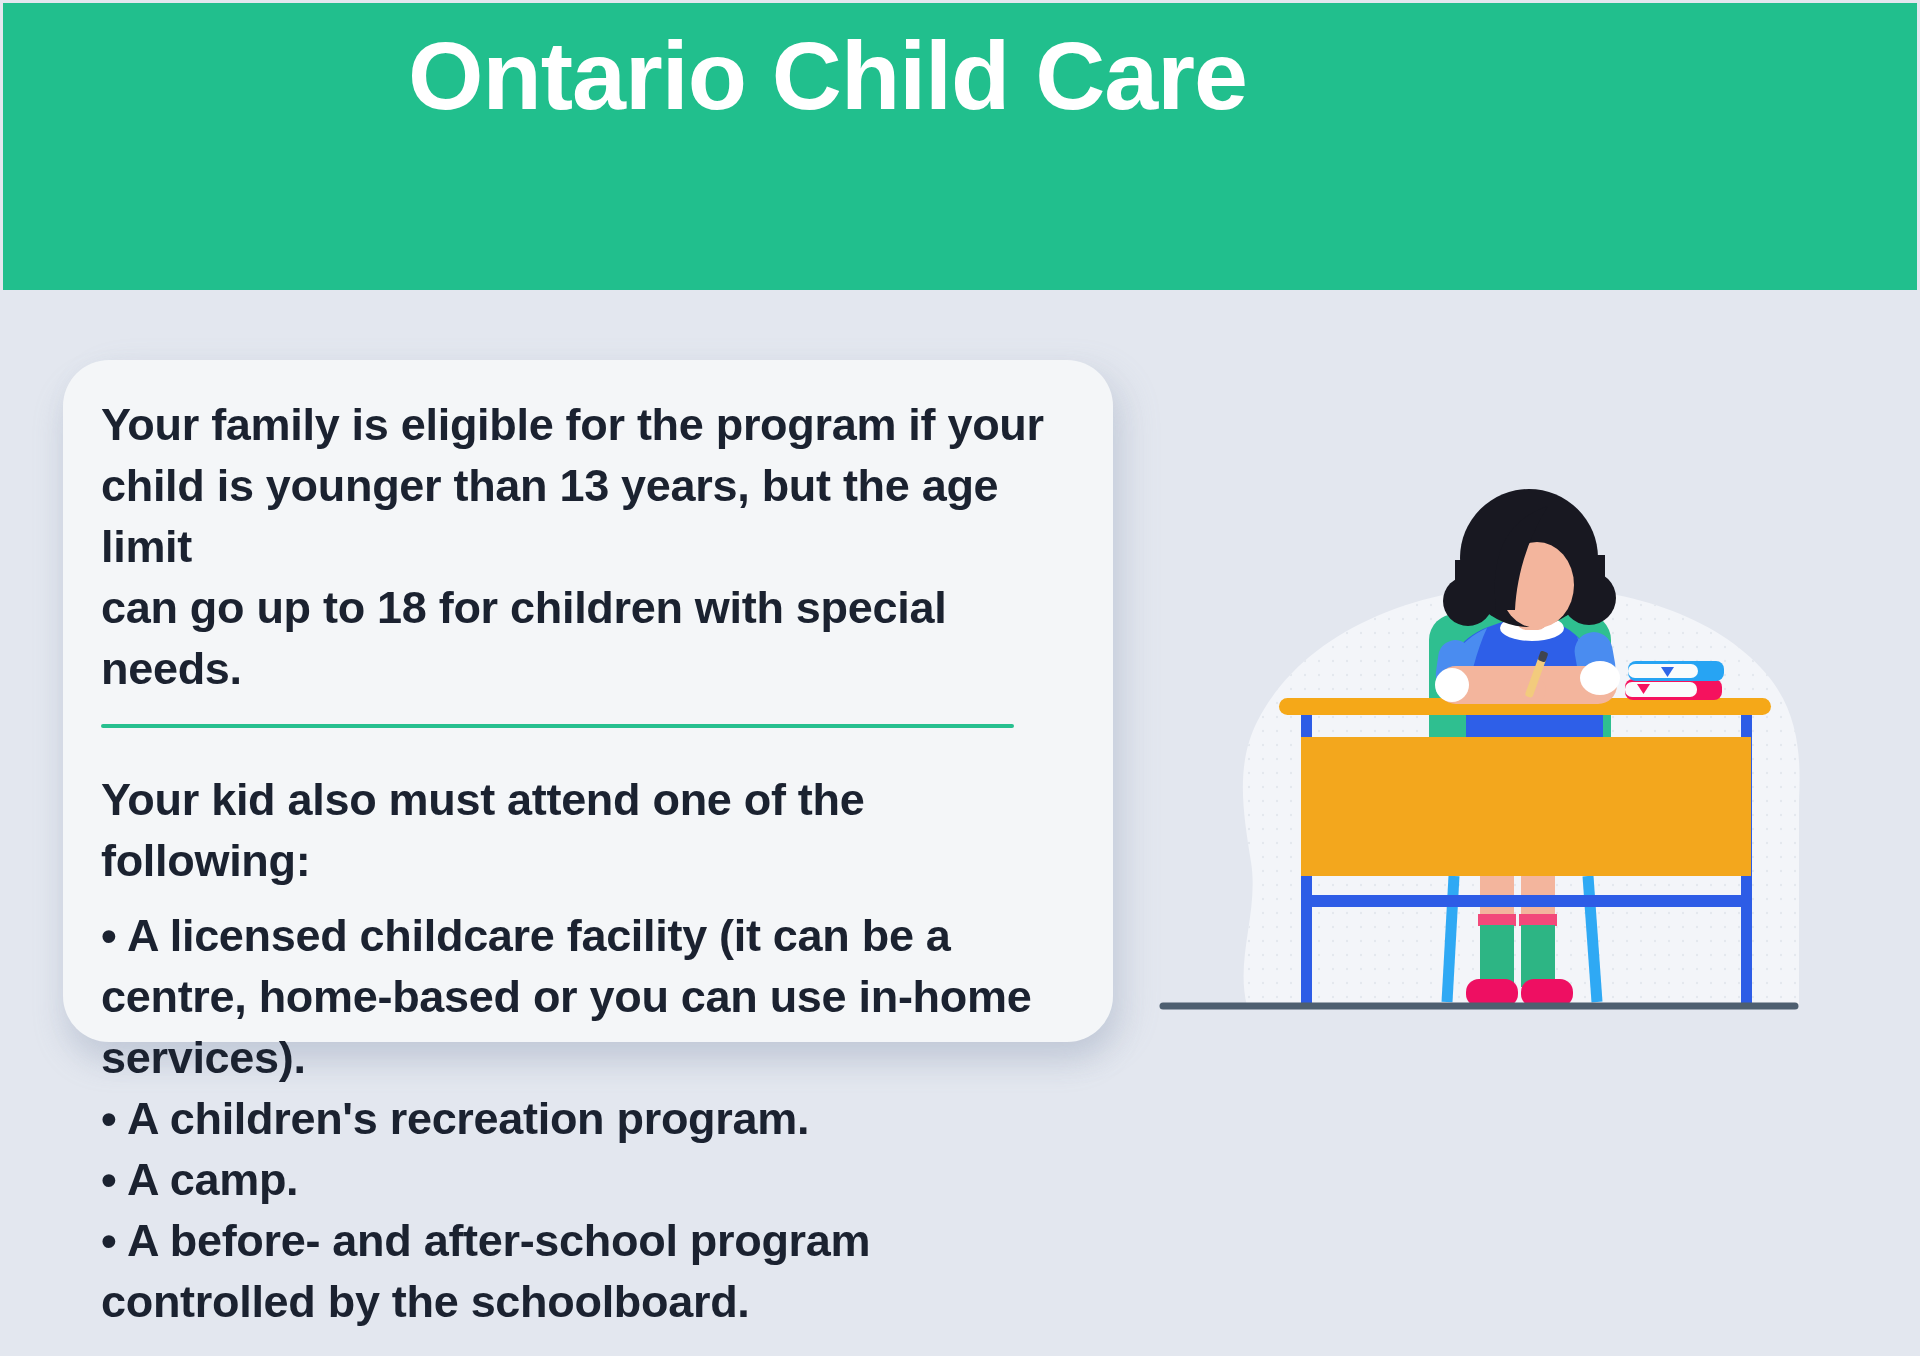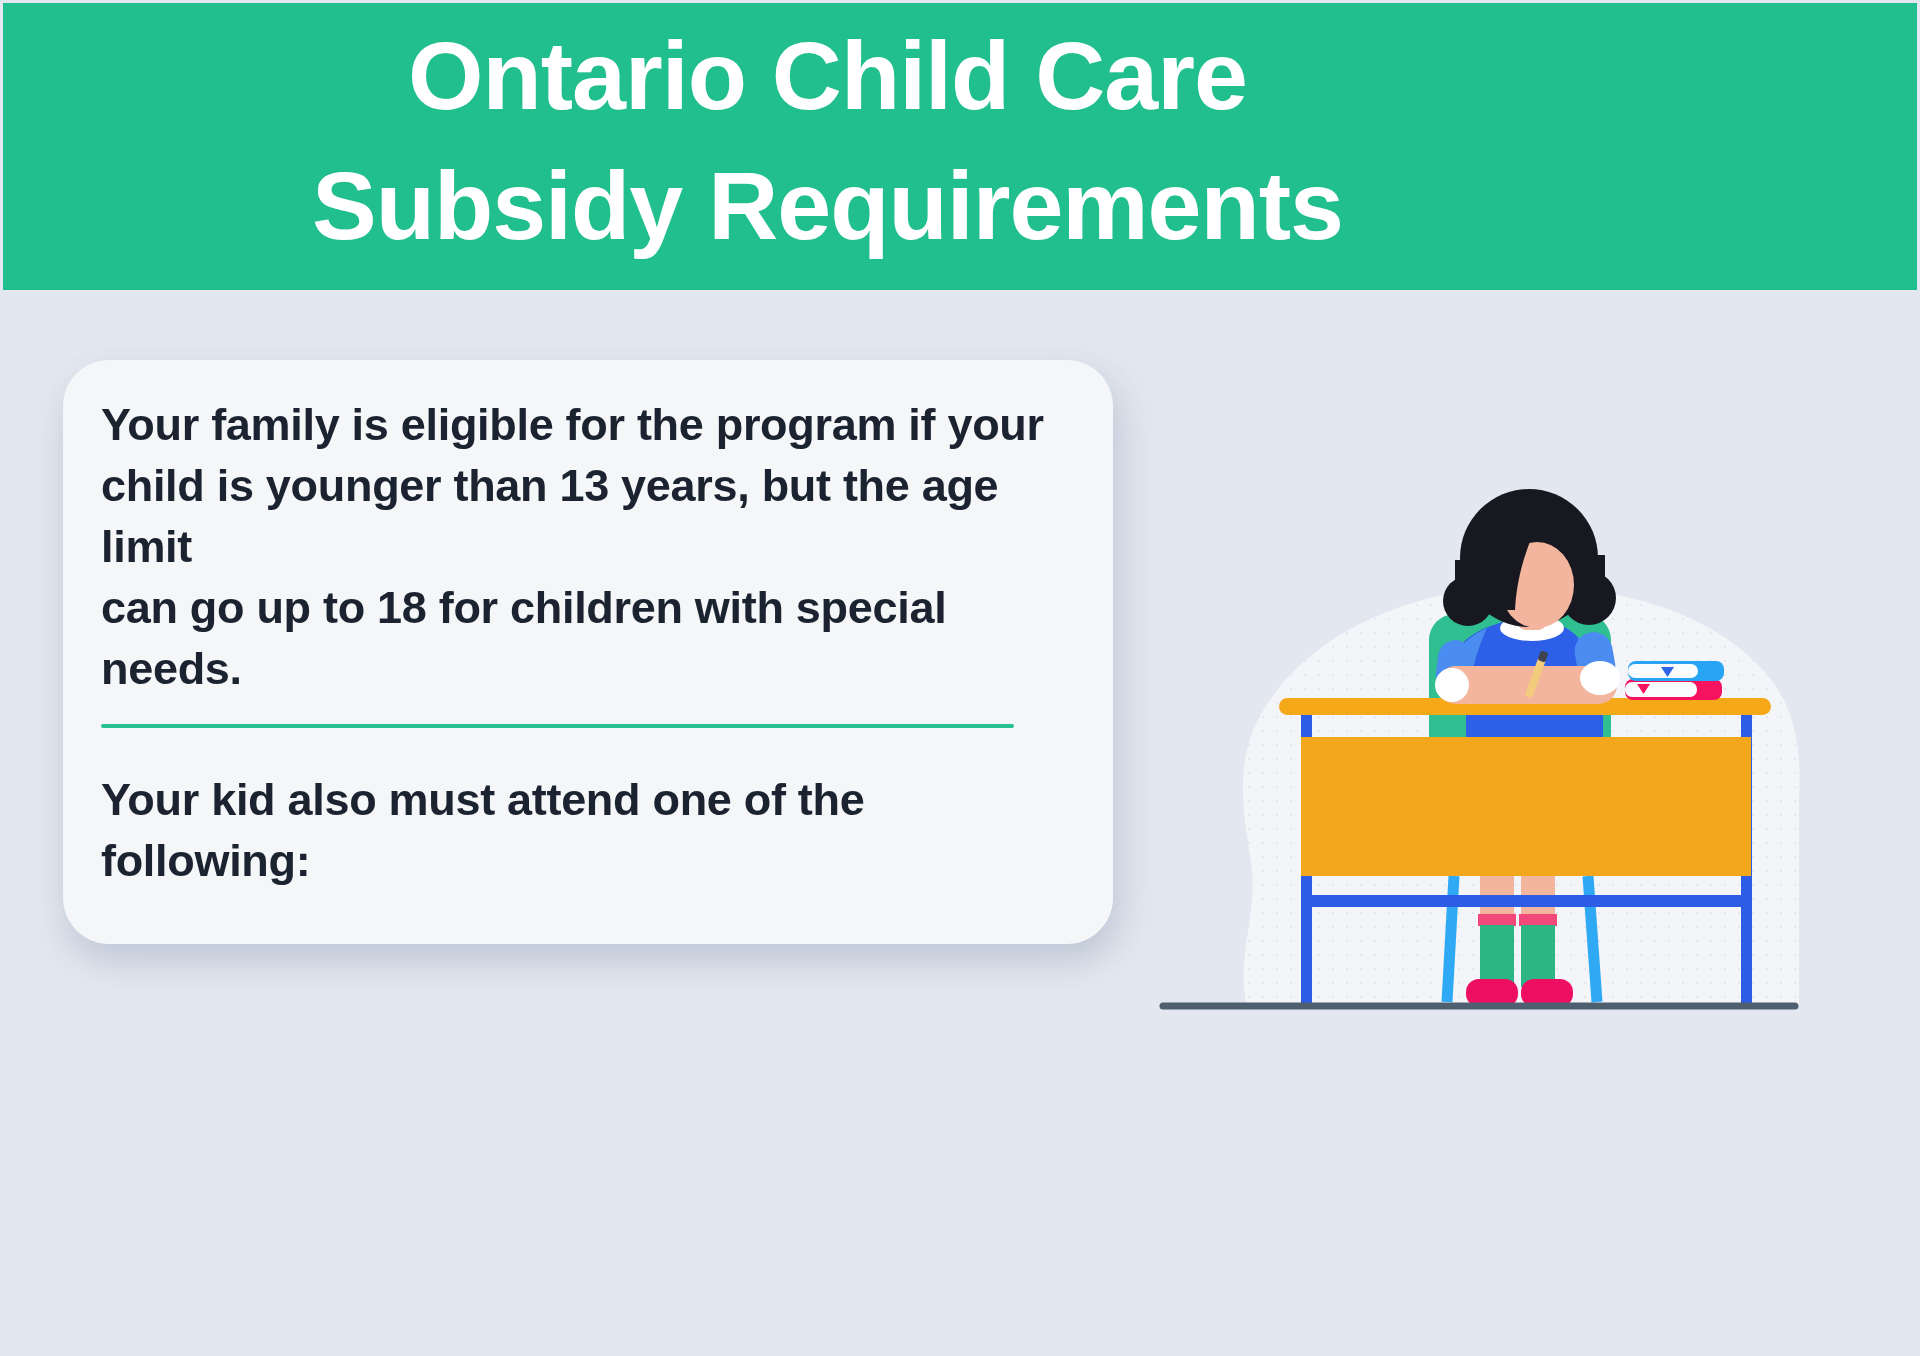--- a/index.html
+++ b/index.html
@@ -22,21 +22,21 @@
     font-weight:700;
     font-size:97px;
     line-height:130px;
     letter-spacing:-1px;
     white-space:pre;
     text-align:center;
   }
   .header{padding-top:8px;}
   
   .card{
-    position:absolute;left:63px;top:360px;width:1050px;height:584px;
+    position:absolute;left:63px;top:360px;width:1050px;height:682px;
     background:#f4f6f8;border-radius:46px;
     box-shadow:0 20px 30px rgba(140,155,180,0.28), 16px 10px 34px rgba(140,155,180,0.16);
     box-sizing:border-box;
     padding:34px 38px 0 38px;
   }
   .card-text{
     color:#1b2230;
     font-weight:700;
     font-size:45px;
     line-height:61px;
@@ -57,21 +57,20 @@
   }
   svg{position:absolute;inset:0;}
 </style>
 </head>
 <body style="background: rgb(227, 231, 239);">
 
 <div class="canvas">
 
   <div class="header" style="background: rgb(33, 191, 141);">
     <div class="line">Ontario Child Care</div>
-    <div class="line">Subsidy Requirements</div>
   </div>
 
   <svg width="1920" height="1356" viewBox="0 0 1920 1356">
     <defs>
       <pattern id="dots" width="14" height="14" patternUnits="userSpaceOnUse">
         <circle cx="3" cy="3" r="1.2" fill="#E4E8EE"></circle>
       </pattern>
     </defs>
 
     <path d="M 1247,1006 C 1235,958 1259,912 1251,862 C 1243,812 1235,764 1258,720
@@ -138,16 +137,25 @@
 
     <line x1="1163" y1="1006" x2="1795" y2="1006" stroke-width="7" stroke-linecap="round" stroke="#4E5F70"></line>
   </svg>
 
   <div class="card">
     <div class="card-text" style="color: rgb(27, 34, 48);">Your family is eligible for the program if your
 child is younger than 13 years, but the age limit
 can go up to 18 for children with special needs.</div>
     <hr class="divider" style="background: rgb(39, 192, 143);">
     <div class="card-text subheading" style="color: rgb(27, 34, 48);">Your kid also must attend one of the following:</div>
+    <div class="bullets">
+      <div class="card-text bullet-item">A licensed childcare facility (it can be a
+centre, home-based or you can use in-home
+services).</div>
+      <div class="card-text bullet-item">A children's recreation program.</div>
+      <div class="card-text bullet-item">A camp.</div>
+      <div class="card-text bullet-item">A before- and after-school program
+controlled by the schoolboard.</div>
+    </div>
   </div>
 
 
 </div>
 
 </body></html>

